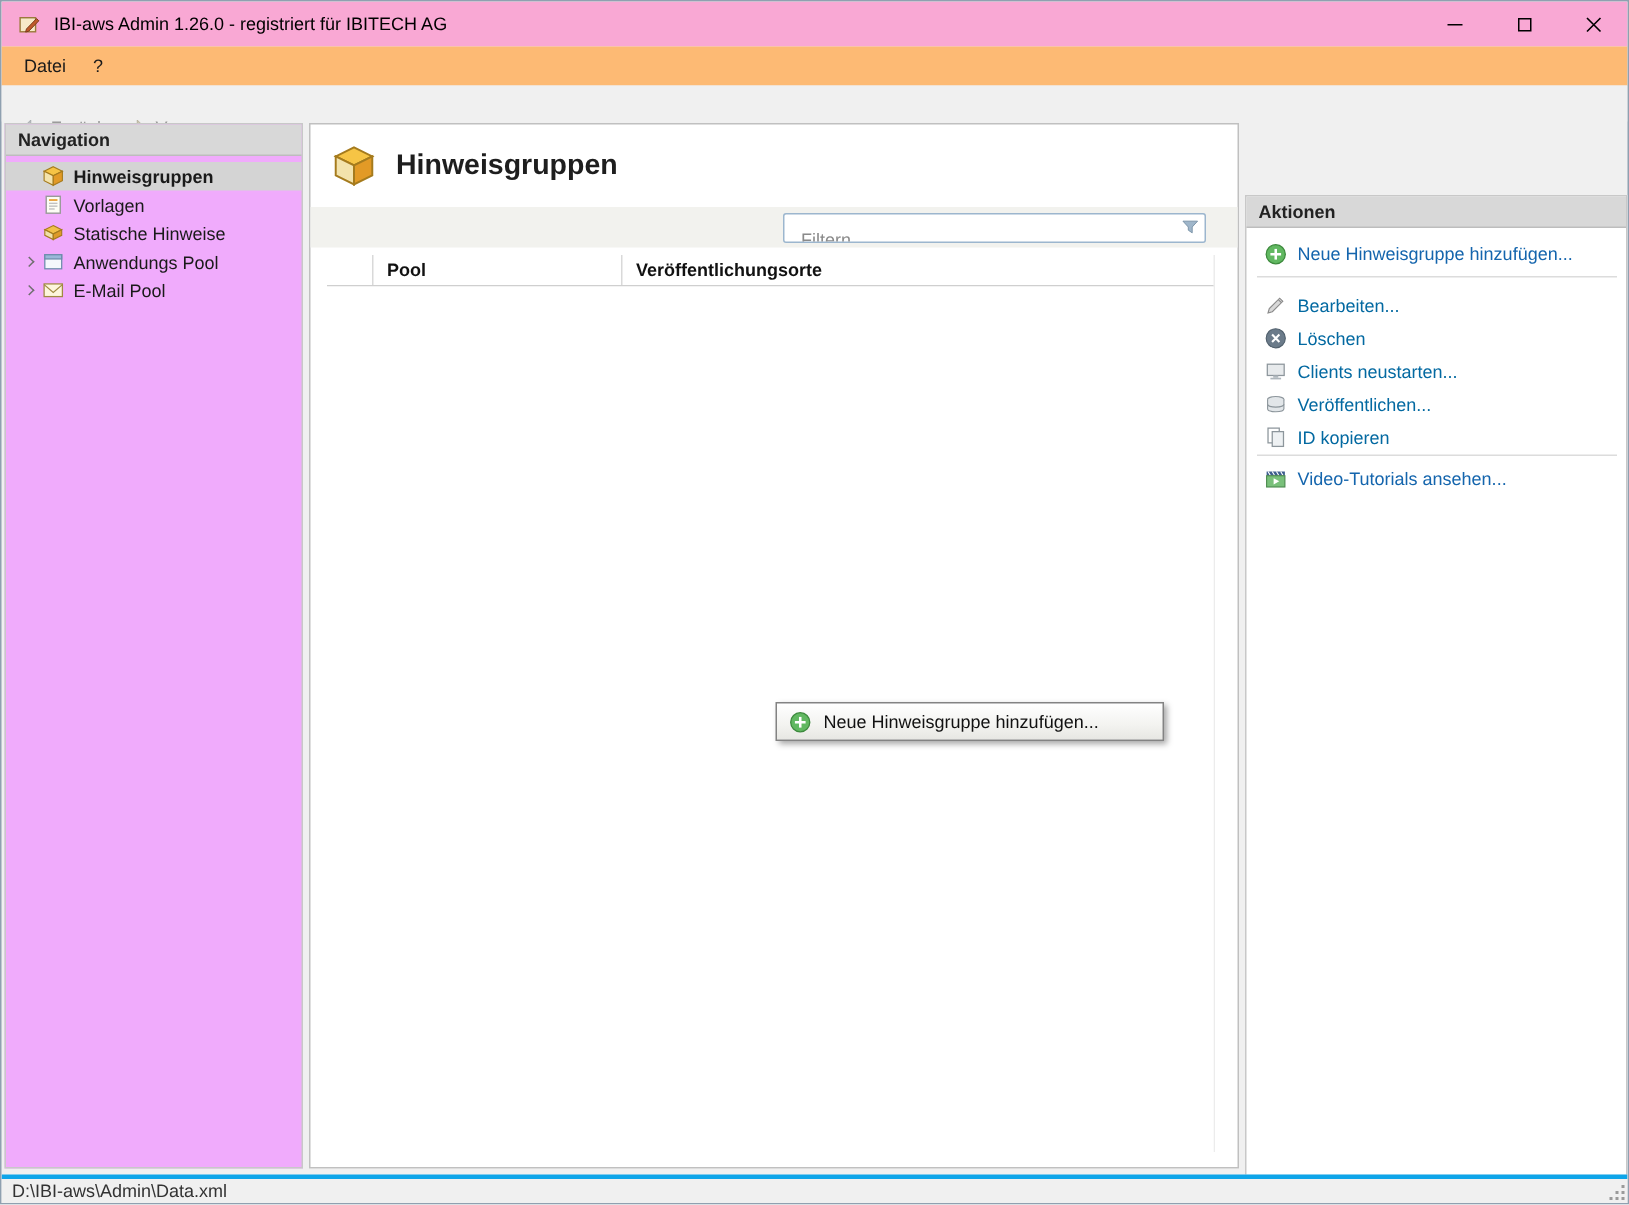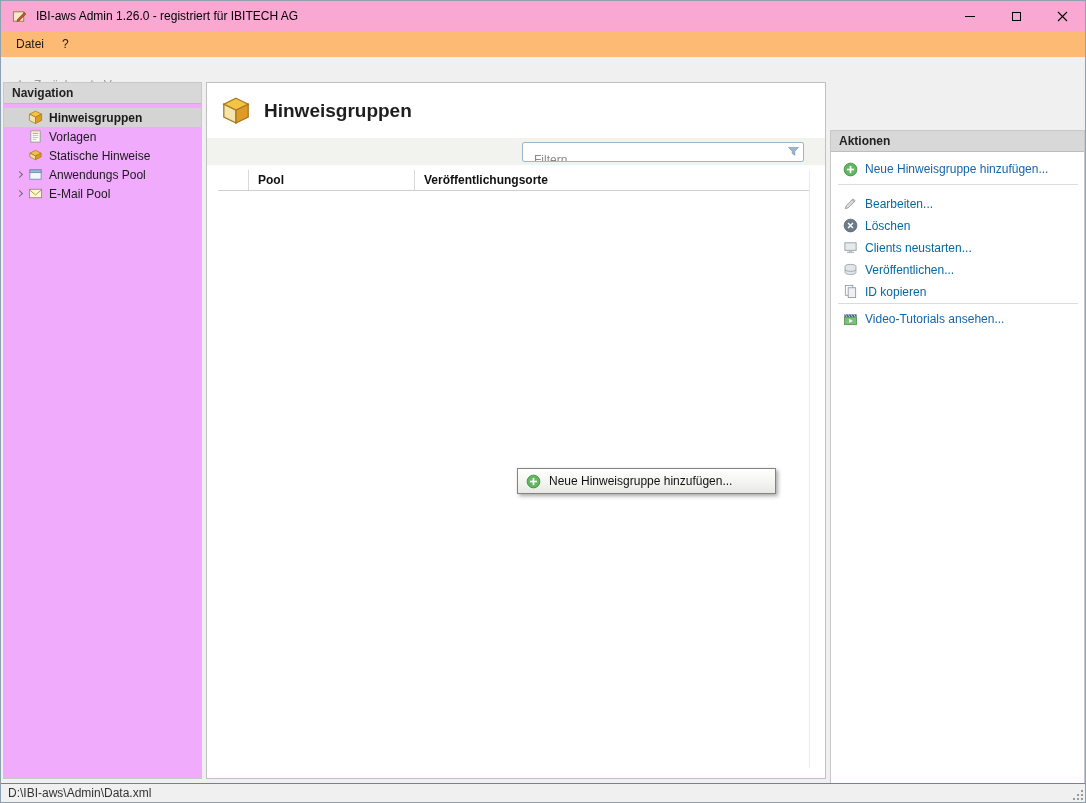--- a/index.html
+++ b/index.html
@@ -57,21 +57,21 @@
   .actions-panel { position:absolute; left:829px; top:81px; width:255px; height:697px; background:#fff; border:1px solid #c8c8c8;margin-top:48px; }
   .action-list { padding-top:6px; }
   .action-item { height:22px; display:flex; align-items:center; gap:7px; padding-left:12px; font-size:12px; }
   .action-item.link { color:#1465ad; cursor:pointer; }
   .action-item.disabled { color:#0369a1;align-items:flex-end; }
   .aicon { width:15px; height:15px; display:flex; }
   .aicon svg { width:15px; height:15px; }
   .action-sep { height:1px; background:#dcdcdc; margin:4px 6px 4px 7px; }
 
   
-  .statusbar { position:absolute; left:0; right:0; bottom:0; height:19px; background:#f0f0f0; border-top:1px solid #0ea5e9; display:flex; align-items:center; padding-left:7px; font-size:12px; color:#333; }
+  .statusbar { position:absolute; left:0; right:0; bottom:0; height:19px; background:#f0f0f0; border-top:3px solid #0ea5e9; display:flex; align-items:center; padding-left:7px; font-size:12px; color:#333; }
   .grip { position:absolute; right:1px; bottom:1px; display:flex; }
 </style>
 </head>
 <body>
 
 <div class="window">
 
   <div class="titlebar">
     <span class="app-icon">
       <svg width="15" height="15" viewBox="0 0 16 16">

